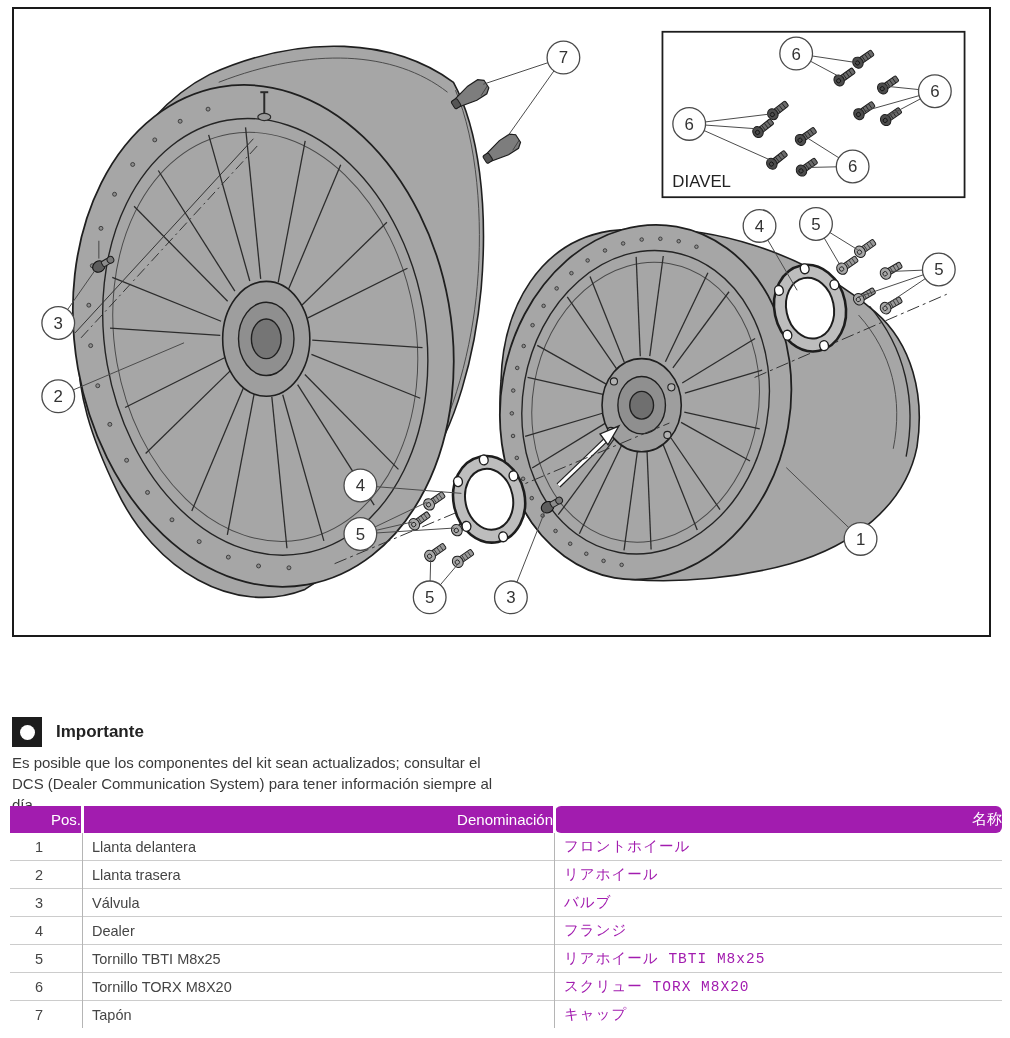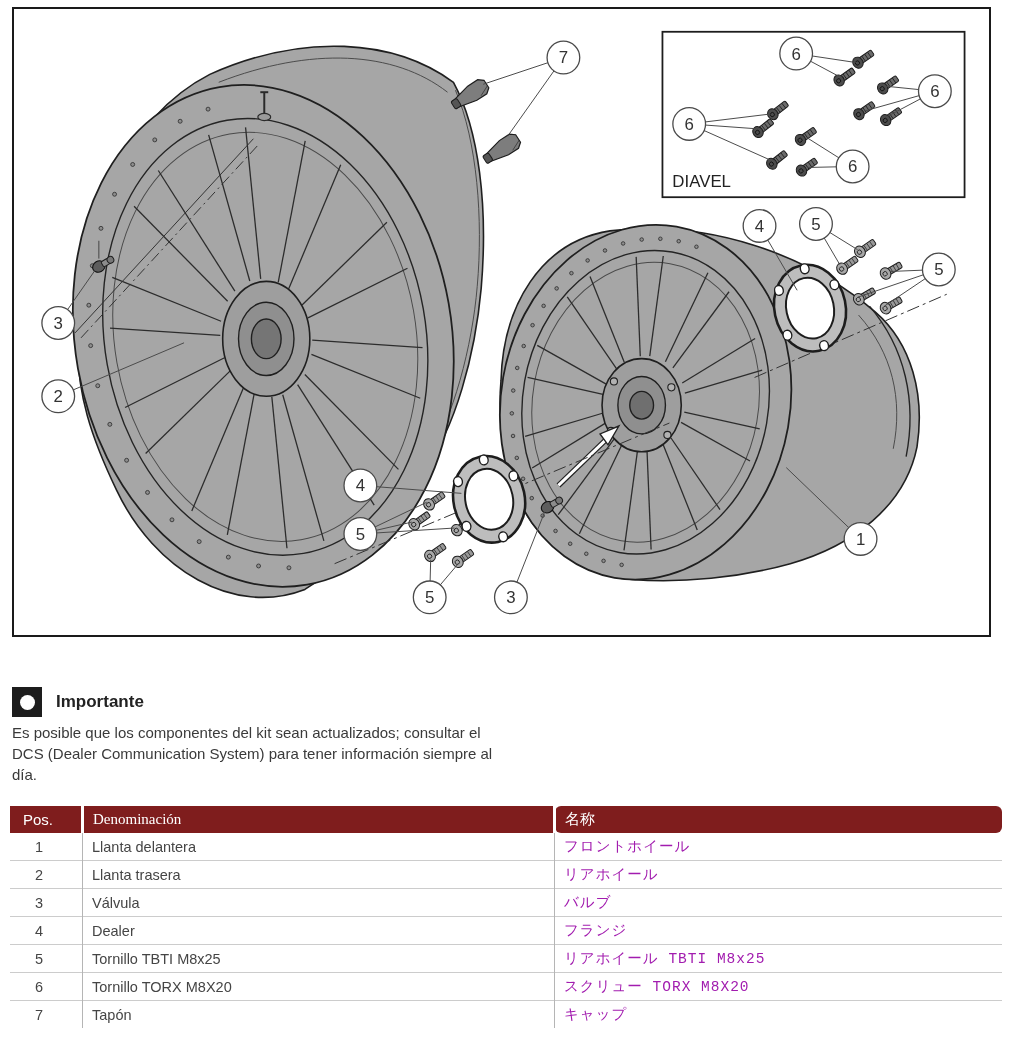--- a/index.html
+++ b/index.html
@@ -3,38 +3,38 @@
 <meta charset="utf-8">
 <style>
   html,body{margin:0;padding:0;background:#ffffff;}
   .page{position:relative;width:1010px;height:1038px;background:#fff;
         font-family:"Liberation Sans",sans-serif;color:#3d3d3d;overflow:hidden;}
   .figure-box{position:absolute;left:12px;top:7px;width:979px;height:630px;
         border:2px solid #1a1a1a;background:#fff;box-sizing:border-box;}
   .figure-box svg{display:block;}
 
   
-  .note{position:absolute;top:686px;width:488px;}
+  .note{position:absolute;top:716px;width:488px;}
   .note-es{left:12px;}
   .note-ja{left:517px;width:486px;}
   .note-head{display:flex;align-items:center;height:32px;}
   .note-icon{width:30px;height:30px;background:#1d1d1d;display:inline-flex;
         align-items:center;justify-content:center;margin-right:14px;flex:0 0 auto;}
   .note-icon span{width:15px;height:15px;background:#fff;border-radius:50%;}
   .note-title{font-weight:bold;font-size:17px;color:#222;}
   .note-body{margin:4px 0 0 0;font-size:15px;line-height:21px;color:#3a3a3a;}
   .note-ja .note-body{font-family:"DejaVu Serif",serif;line-height:22px;text-align:justify;}
 
   
   .parts-table{position:absolute;left:10px;top:806px;width:992px;
         border-collapse:collapse;table-layout:fixed;}
-  .parts-table th{background:#7f1d1d;color:#fff;font-weight:normal;font-size:15px;
-        text-align:left;height:27px;padding:0 0 0 9px;}
+  .parts-table th{background:#a21caf;color:#fff;font-weight:normal;font-size:15px;
+        text-align:right;height:27px;padding:0 0 0 9px;}
   .parts-table th.th-pos{width:58px;padding-left:13px;}
-  .parts-table th.th-es{width:460px;border-left:3px solid #fff;font-family:Liberation Serif, serif;}
+  .parts-table th.th-es{width:460px;border-left:3px solid #fff;}
   .parts-table th.th-ja{border-left:3px solid #fff;border-radius:6px;}
   .parts-table td{height:27px;font-size:14.5px;color:#454545;padding:0 0 0 9px;}
   .parts-table td.c-pos{text-align:center;padding:0 14px 0 0;}
   .parts-table td.c-es,.parts-table td.c-ja{border-left:1px solid #b5b5b5;}
   .parts-table tbody tr + tr td{border-top:1px solid #ccc;}
   .parts-table td.c-ja{font-family:Liberation Mono, monospace;color:#a21caf;letter-spacing:1px;}
 </style>
 </head>
 <body>
 

